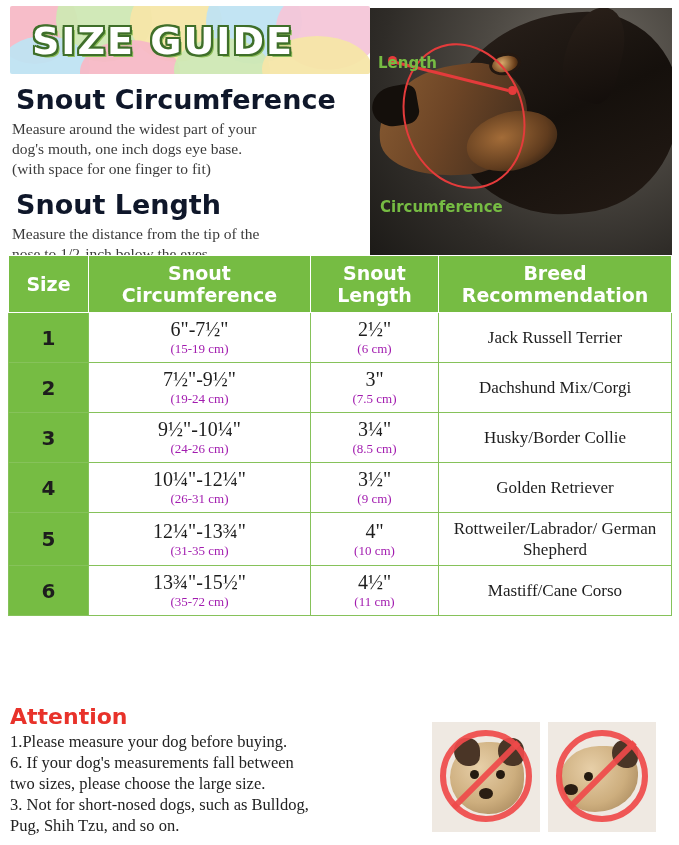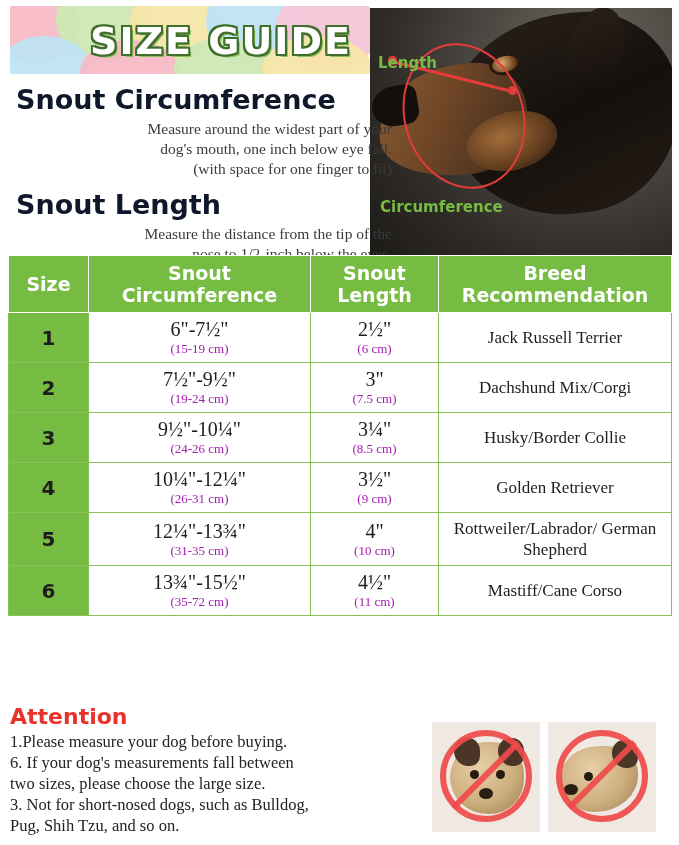--- a/index.html
+++ b/index.html
@@ -16,21 +16,20 @@
     background: #ffffff;
   }
 
   
   .header-band {
     position: absolute;
     left: 10px; top: 6px;
     width: 360px; height: 68px;
     overflow: hidden;
     border-radius: 2px;
-    text-align: right;
   }
   .blob {
     position: absolute;
     border-radius: 50%;
     opacity: 0.95;
   }
   .title-box {
     position: absolute;
     left: 22px; top: 10px;
     width: 320px; height: 52px;
@@ -60,21 +59,20 @@
     font-family: "DejaVu Sans", sans-serif;
     margin: 4px;
   }
   .body-line {
     color: #3b3b3b;
     font-size: 15.5px;
     line-height: 20px;
     font-family: "Liberation Serif", serif;
     margin: 0;
     white-space: nowrap;
-    text-align: right;
   }
   #intro {
     position: absolute;
     left: 12px; top: 80px;
     width: 380px;
   }
   #intro .gap { height: 6px; }
 
   
   .photo {
@@ -338,21 +336,21 @@
     <div class="measure-line"></div>
     <div class="measure-dot" style="left:18px;top:48px;"></div>
     <div class="measure-dot" style="left:138px;top:78px;"></div>
     <div class="lbl-length">Length</div>
     <div class="lbl-circ">Circumference</div>
   </div>
 
   <div id="intro">
     <p class="section-head">Snout Circumference</p>
     <p class="body-line">Measure around the widest part of your</p>
-    <p class="body-line">dog's mouth, one inch below eye fall.</p>
+    <p class="body-line">dog's mouth, one inch dogs eye base.</p>
     <p class="body-line">(with space for one finger to fit)</p>
     <div class="gap"></div>
     <p class="section-head">Snout Length</p>
     <p class="body-line">Measure the distance from the tip of the</p>
     <p class="body-line">nose to 1/2-inch below the eyes.</p>
   </div>
 
   <table class="size-table">
     <colgroup>
       <col style="width:80px">

